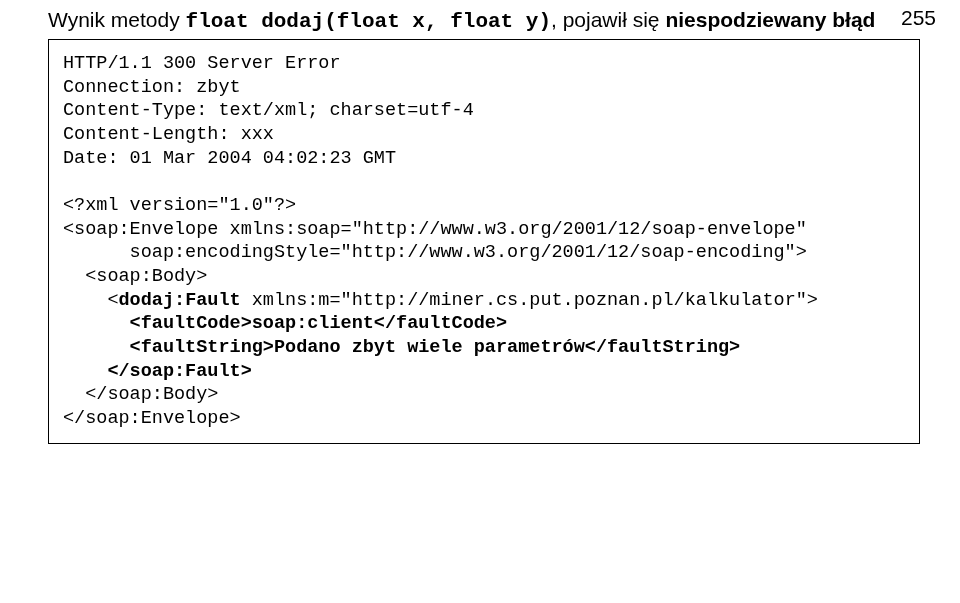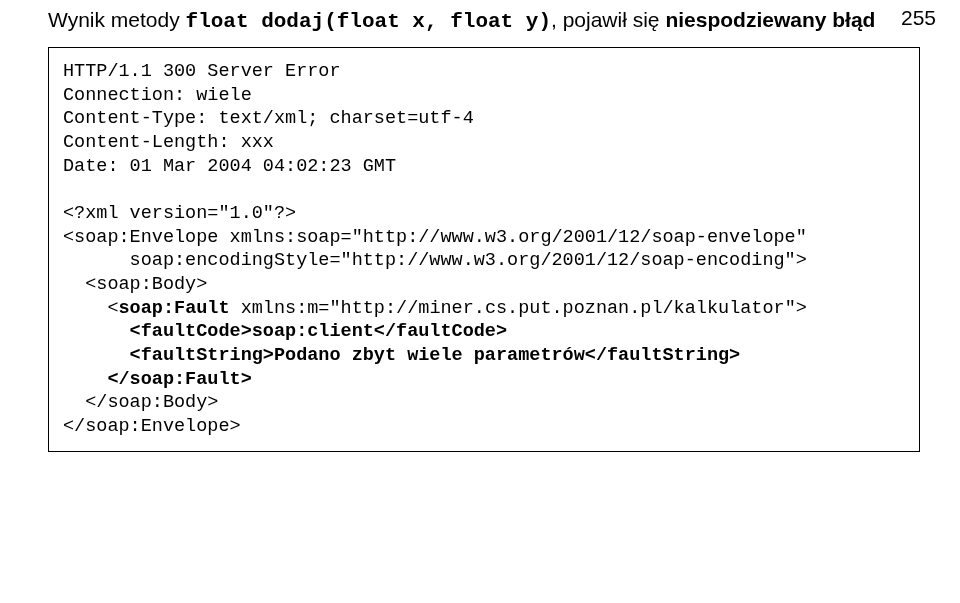--- a/index.html
+++ b/index.html
@@ -27,21 +27,21 @@
   }
   .title {
     font-size: 40px;
     font-weight: bold;
     color: #000;
     margin: 10px 0 20px 0;
   }
   .subtitle {
     font-size: 21px;
     color: #000;
-    margin-bottom: 14px;
+    margin-bottom: 6px;
   }
   .subtitle .mono-inline {
     font-family: "Courier New", monospace;
     font-weight: bold;
   }
   .subtitle .bold-inline {
     font-weight: bold;
   }
   .code-box {
     border: 1px solid #000;
@@ -63,29 +63,29 @@
   <div class="page-number">255</div>
 
 
   <div class="subtitle">
     <span>Wynik metody</span>
     <span class="mono-inline">float dodaj(float x, float y)</span><span>, pojawił się</span>
     <span class="bold-inline">niespodziewany błąd</span>
   </div>
 
   <div class="code-box"><span>HTTP/1.1 300 Server Error</span>
-<span>Connection: wiele</span>
+<span>Connection: zbyt</span>
 <span>Content-Type: text/xml; charset=utf-4</span>
 <span>Content-Length: xxx</span>
 <span>Date: 01 Mar 2004 04:02:23 GMT</span>
 <span></span>
 <span>&lt;?xml version="1.0"?&gt;</span>
 <span>&lt;soap:Envelope xmlns:soap="http://www.w3.org/2001/12/soap-envelope"</span>
 <span>      soap:encodingStyle="http://www.w3.org/2001/12/soap-encoding"&gt;</span>
 <span>  &lt;soap:Body&gt;</span>
-<span>    &lt;</span><span class="bold">soap:Fault</span><span> xmlns:m="http://miner.cs.put.poznan.pl/kalkulator"&gt;</span>
+<span>    &lt;</span><span class="bold">dodaj:Fault</span><span> xmlns:m="http://miner.cs.put.poznan.pl/kalkulator"&gt;</span>
 <span class="bold">      &lt;faultCode&gt;soap:client&lt;/faultCode&gt;</span>
 <span class="bold">      &lt;faultString&gt;Podano zbyt wiele parametrów&lt;/faultString&gt;</span>
 <span class="bold">    &lt;/soap:Fault&gt;</span>
 <span>  &lt;/soap:Body&gt;</span>
 <span>&lt;/soap:Envelope&gt;</span></div>
 
 </div>
 
 </body></html>

